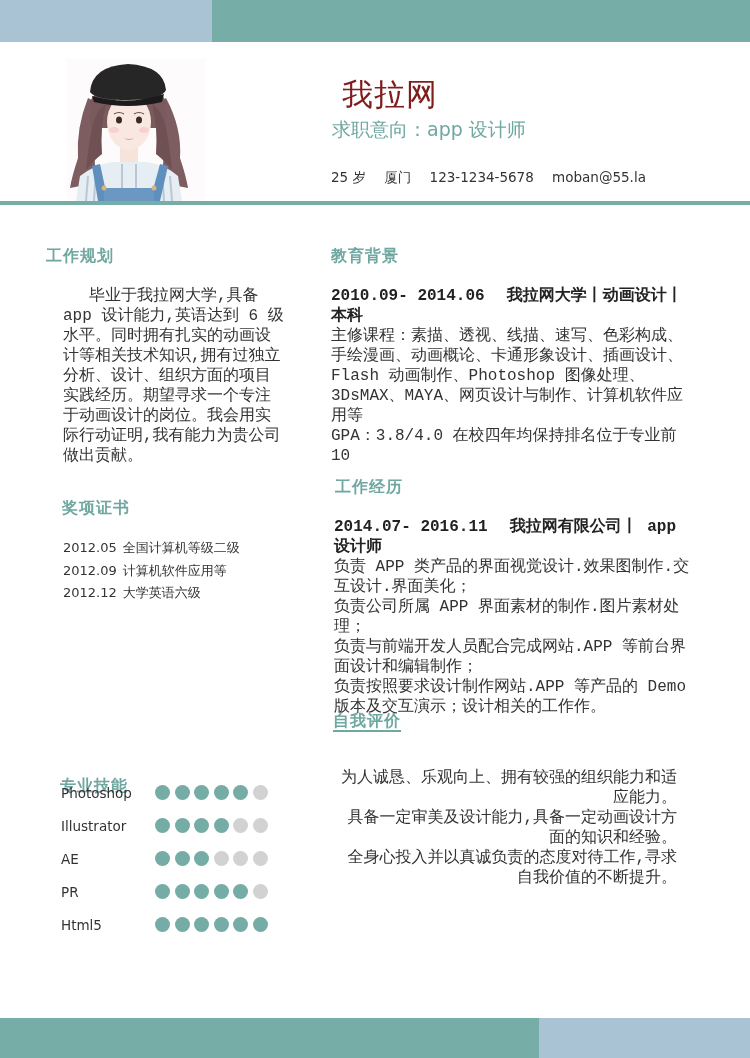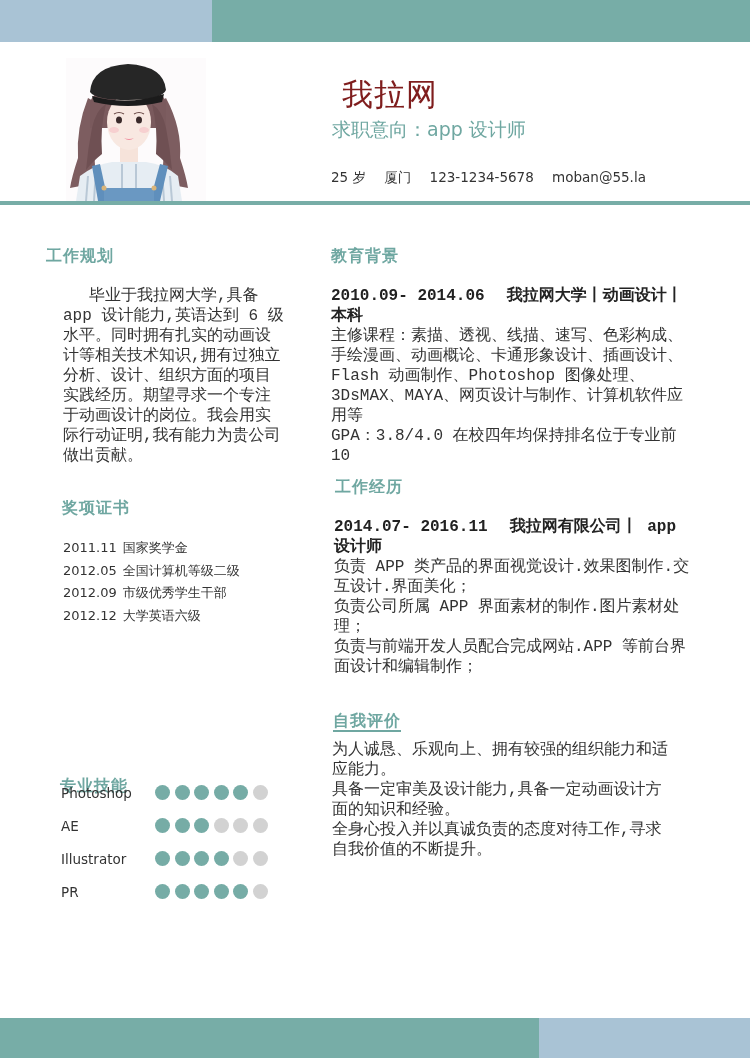--- a/index.html
+++ b/index.html
@@ -101,90 +101,101 @@
   <span>moban@55.la</span>
 </div>
 
 <div class="header-divider"></div>
 
 <div class="sec-title" style="left:46px; top:246px;">工作规划</div>
 <div class="para indent" style="left:63px; top:286px; width:222px;">毕业于我拉网大学,具备 app 设计能力,英语达到 6 级水平。同时拥有扎实的动画设计等相关技术知识,拥有过独立分析、设计、组织方面的项目实践经历。期望寻求一个专注于动画设计的岗位。我会用实际行动证明,我有能力为贵公司做出贡献。</div>
 
 <div class="sec-title" style="left:62px; top:498px;">奖项证书</div>
 <div class="awards">
-  <div class="row"><span class="date">2011.11</span><span>国家奖学金</span></div>
   <div class="row"><span class="date">2012.05</span><span>全国计算机等级二级</span></div>
-  <div class="row"><span class="date">2012.09</span><span>市级优秀学生干部</span></div>
+  <div class="row"><span class="date">2012.09</span><span>计算机软件应用等</span></div>
   <div class="row"><span class="date">2012.12</span><span>大学英语六级</span></div>
 </div>
 
 <div class="sec-title" style="left:60px; top:728px;margin-top:48px;">专业技能</div>
 <div class="skills" id="skills">
   <div class="skill-row">
       <span class="skill-name">Photoshop</span>
       <div class="dots">
         <span class="dot on"></span>
         <span class="dot on"></span>
         <span class="dot on"></span>
         <span class="dot on"></span>
         <span class="dot on"></span>
         <span class="dot off"></span>
       </div>
     </div>
   <div class="skill-row">
+      <span class="skill-name">Illustrator</span>
+      <div class="dots">
+        <span class="dot on"></span>
+        <span class="dot on"></span>
+        <span class="dot on"></span>
+        <span class="dot on"></span>
+        <span class="dot off"></span>
+        <span class="dot off"></span>
+      </div>
+    </div>
+  <div class="skill-row">
       <span class="skill-name">AE</span>
       <div class="dots">
         <span class="dot on"></span>
         <span class="dot on"></span>
         <span class="dot on"></span>
         <span class="dot off"></span>
         <span class="dot off"></span>
         <span class="dot off"></span>
       </div>
     </div>
   <div class="skill-row">
-      <span class="skill-name">Illustrator</span>
-      <div class="dots">
-        <span class="dot on"></span>
-        <span class="dot on"></span>
-        <span class="dot on"></span>
-        <span class="dot on"></span>
-        <span class="dot off"></span>
-        <span class="dot off"></span>
-      </div>
-    </div>
-  <div class="skill-row">
       <span class="skill-name">PR</span>
       <div class="dots">
         <span class="dot on"></span>
         <span class="dot on"></span>
         <span class="dot on"></span>
         <span class="dot on"></span>
         <span class="dot on"></span>
         <span class="dot off"></span>
+      </div>
+    </div>
+  <div class="skill-row">
+      <span class="skill-name">Html5</span>
+      <div class="dots">
+        <span class="dot on"></span>
+        <span class="dot on"></span>
+        <span class="dot on"></span>
+        <span class="dot on"></span>
+        <span class="dot on"></span>
+        <span class="dot on"></span>
       </div>
     </div>
 </div>
 
 <div class="sec-title" style="left:331px; top:246px;">教育背景</div>
 <div class="para" style="left:331px; top:286px; width:360px;">
   <div class="bold-line"><span>2010.09- 2014.06</span><span class="gap"></span><span>我拉网大学丨动画设计丨本科</span></div>
   <div>主修课程：素描、透视、线描、速写、色彩构成、手绘漫画、动画概论、卡通形象设计、插画设计、Flash 动画制作、Photoshop 图像处理、3DsMAX、MAYA、网页设计与制作、计算机软件应用等</div>
   <div>GPA：3.8/4.0  在校四年均保持排名位于专业前 10</div>
 </div>
 
 <div class="sec-title" style="left:335px; top:477px;text-align:right;">工作经历</div>
 <div class="para" style="left:334px; top:517px; width:360px;">
   <div class="bold-line"><span>2014.07- 2016.11</span><span class="gap"></span><span>我拉网有限公司丨 app 设计师</span></div>
   <div>负责 APP 类产品的界面视觉设计.效果图制作.交互设计.界面美化；</div>
   <div>负责公司所属 APP 界面素材的制作.图片素材处理；</div>
   <div>负责与前端开发人员配合完成网站.APP 等前台界面设计和编辑制作；</div>
+  <div>负责按照要求设计制作网站.APP 等产品的 Demo 版本及交互演示；设计相关的工作作。</div>
 </div>
 
 <div class="sec-title underline" style="left:333px; top:711px;">自我评价</div>
-<div class="para" style="left:332px; top:740px; width:345px;">
+<div class="para" style="left:332px; top:768px; width:345px;text-align:right;">
   <div>为人诚恳、乐观向上、拥有较强的组织能力和适应能力。</div>
   <div>具备一定审美及设计能力,具备一定动画设计方面的知识和经验。</div>
   <div>全身心投入并以真诚负责的态度对待工作,寻求自我价值的不断提升。</div>
 </div>
 
 <div class="bottom-bar-left"></div>
 <div class="bottom-bar-right"></div>
 
 </body></html>

